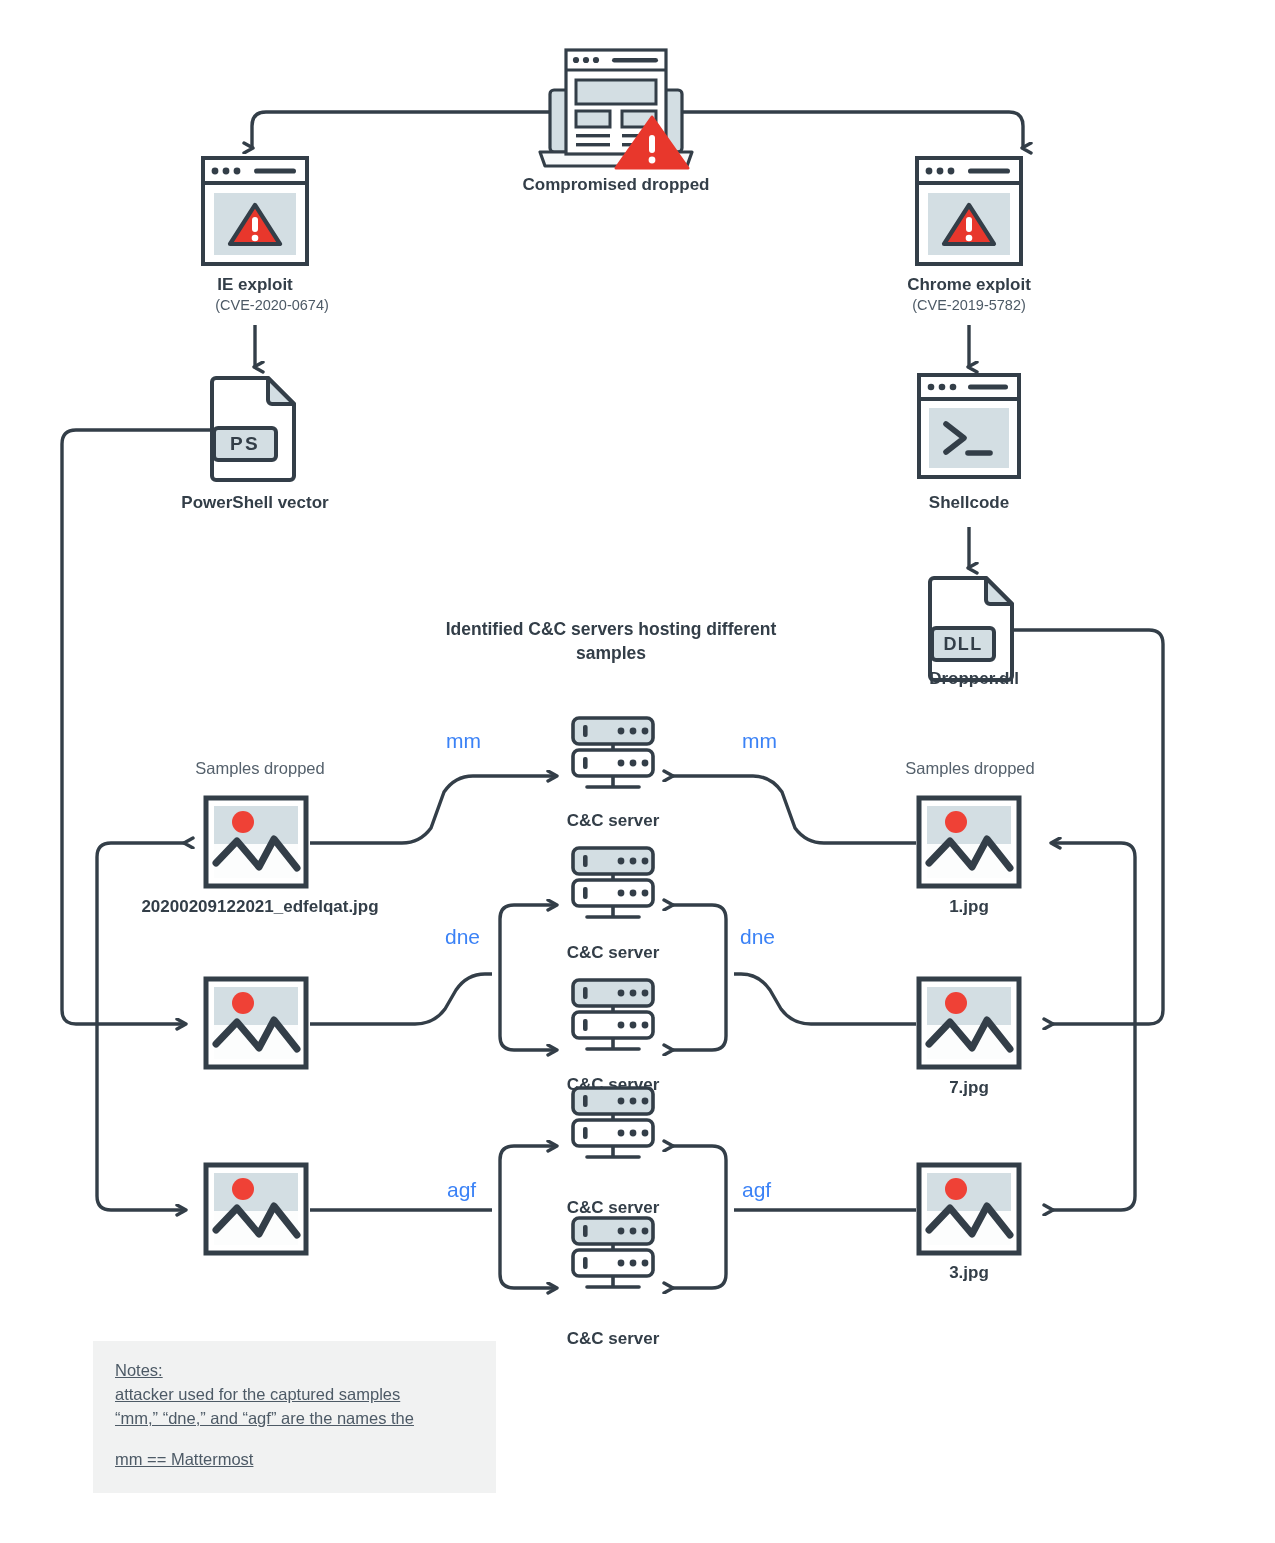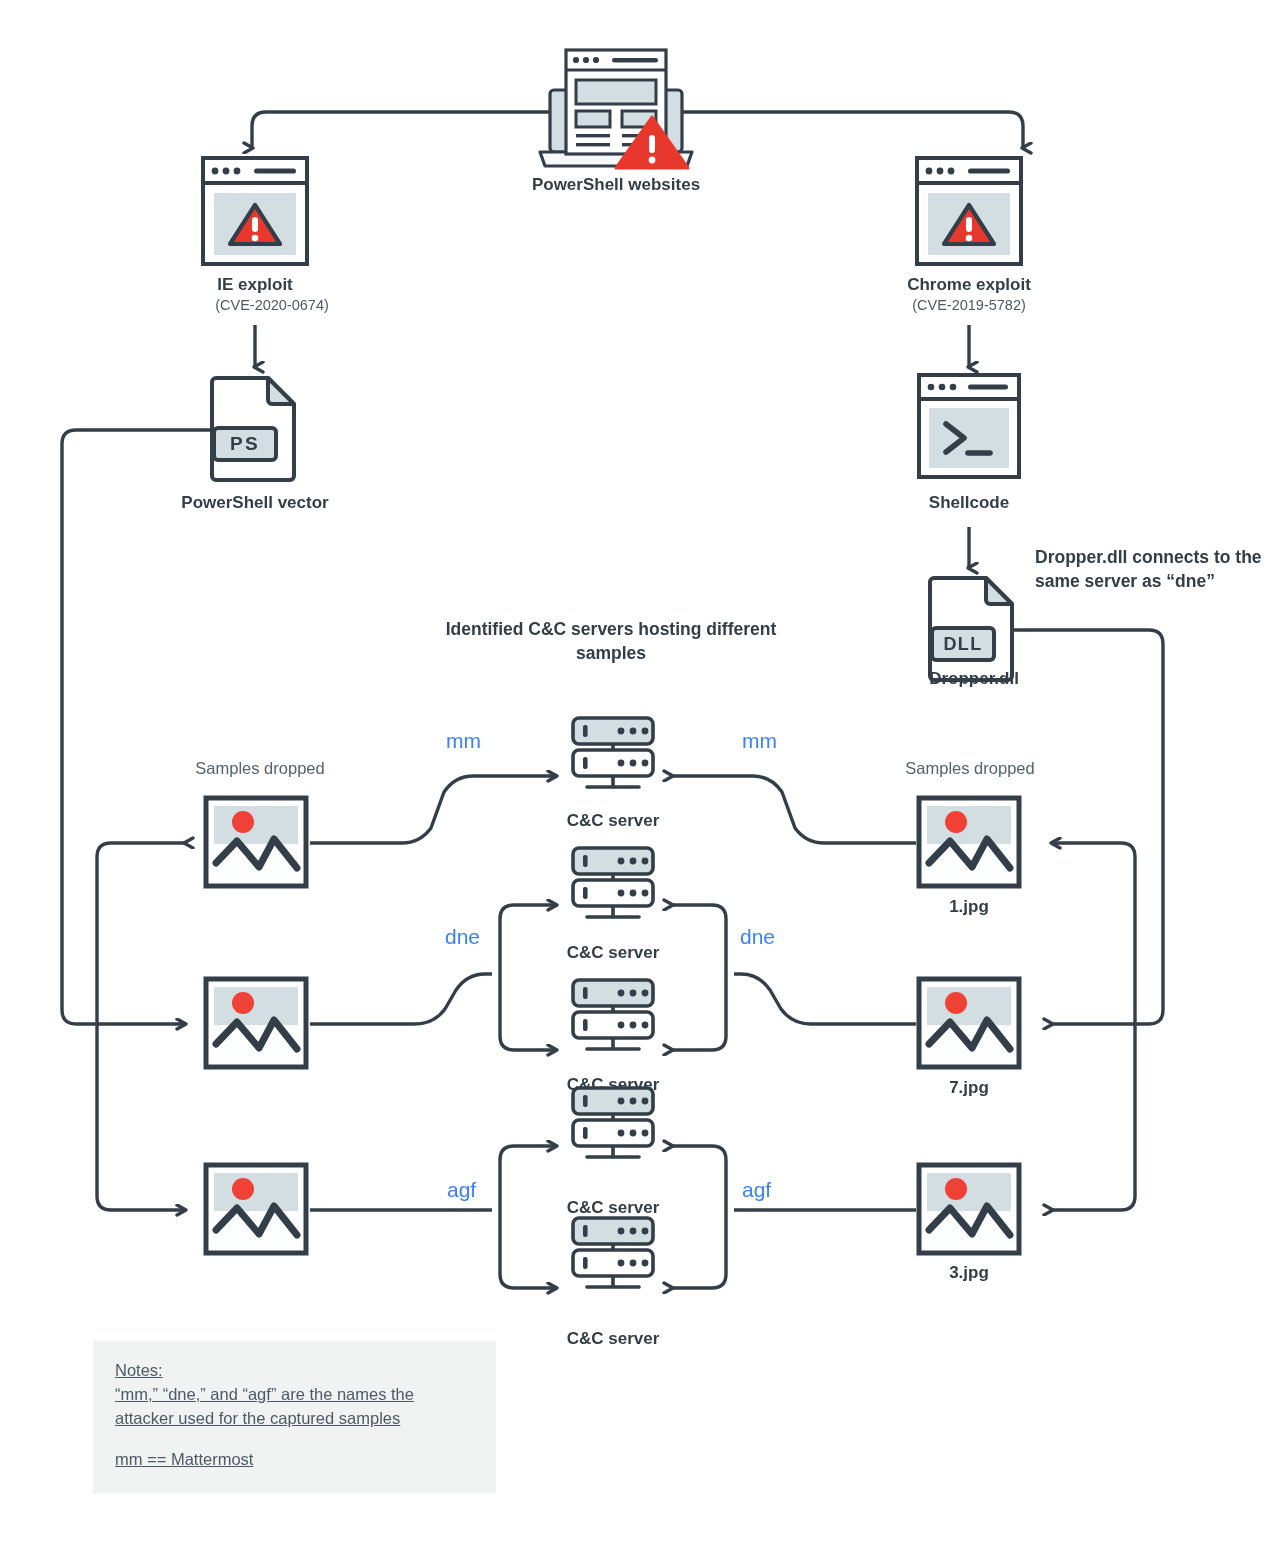--- a/index.html
+++ b/index.html
@@ -95,21 +95,21 @@
       <rect x="48" y="94" width="34" height="3.4" fill="#333e48"></rect>
       <rect x="48" y="103" width="34" height="3.4" fill="#333e48"></rect>
       <rect x="94" y="94" width="34" height="3.4" fill="#333e48"></rect>
       <rect x="94" y="103" width="34" height="3.4" fill="#333e48"></rect>
 
       <path d="M124,77 L160,128 L88,128 Z" fill="#e8372c" stroke="#e8372c" stroke-width="3" stroke-linejoin="round"></path>
       <rect x="121" y="95" width="6" height="18" rx="3" fill="#ffffff"></rect>
       <circle cx="124" cy="120" r="3.4" fill="#ffffff"></circle>
     </svg>
   </div>
-  <div class="cap" style="left:428px;top:174px;width:376px;">PowerShell websites</div>
+  <div class="cap" style="left:428px;top:174px;width:376px;">Compromised dropped</div>
 
   <div class="node" style="left:200px;top:155px;">
     <svg width="110" height="112" viewBox="0 0 110 112">
       <rect x="3" y="3" width="104" height="106" fill="#ffffff" stroke="#333e48" stroke-width="4"></rect>
       <line x1="3" y1="28" x2="107" y2="28" stroke="#333e48" stroke-width="4"></line>
       <circle cx="15" cy="16" r="3.4" fill="#333e48"></circle>
       <circle cx="26" cy="16" r="3.4" fill="#333e48"></circle>
       <circle cx="37" cy="16" r="3.4" fill="#333e48"></circle>
       <rect x="54" y="13.4" width="42" height="5.2" rx="2.6" fill="#333e48"></rect>
       <rect x="14" y="38" width="82" height="62" fill="#d3dee3"></rect>
@@ -166,21 +166,20 @@
   <div class="node" style="left:926px;top:572px;">
     <svg width="94" height="110" viewBox="0 0 94 110">
       <path d="M8,6 h52 l26,26 v72 a4,4 0 0 1 -4,4 h-74 a4,4 0 0 1 -4,-4 v-94 a4,4 0 0 1 4,-4 z" fill="#ffffff" stroke="#333e48" stroke-width="4" stroke-linejoin="round"></path>
       <path d="M60,6 v22 a4,4 0 0 0 4,4 h22 z" fill="#d3dee3" stroke="#333e48" stroke-width="4" stroke-linejoin="round"></path>
       <rect x="6" y="56" width="62" height="32" rx="4" fill="#d3dee3" stroke="#333e48" stroke-width="4"></rect>
       <text x="37" y="78" text-anchor="middle" font-family="Liberation Sans, sans-serif" font-size="18" font-weight="bold" letter-spacing="1.4" fill="#333e48">DLL</text>
     </svg>
   </div>
   <div class="cap" style="left:869px;top:668px;width:210px;">Dropper.dll</div>
 
-  <div class="headline" style="left:1035px;top:546px;width:230px;text-align:left;">Dropper.dll connects to the same server as “dne”</div>
 
   <div class="headline" style="left:436px;top:618px;width:350px;">Identified C&amp;C servers hosting different samples</div>
 
   <div class="node" style="left:565px;top:716px;">
     <svg width="96" height="76" viewBox="0 0 96 76">
       <rect x="8" y="2" width="80" height="26" rx="6" fill="#d3dee3" stroke="#333e48" stroke-width="3.6"></rect>
       <rect x="18" y="9" width="4.6" height="12" rx="2" fill="#333e48"></rect>
       <circle cx="56" cy="15" r="3.4" fill="#333e48"></circle>
       <circle cx="68" cy="15" r="3.4" fill="#333e48"></circle>
       <circle cx="80" cy="15" r="3.4" fill="#333e48"></circle>
@@ -276,20 +275,21 @@
 
   <div class="node" style="left:203px;top:795px;">
     <svg width="106" height="94" viewBox="0 0 106 94">
       <rect x="3" y="3" width="100" height="88" fill="#ffffff" stroke="#333e48" stroke-width="5"></rect>
       <rect x="11" y="11" width="84" height="38" fill="#d3dee3"></rect>
       <rect x="11" y="49" width="84" height="34" fill="#fcfdfd"></rect>
       <circle cx="40" cy="27" r="11" fill="#ef4136"></circle>
       <path d="M13,68 L34,46 L56,72 L71,44 L94,73" fill="none" stroke="#333e48" stroke-width="7" stroke-linecap="round" stroke-linejoin="round"></path>
     </svg>
   </div>
+  <div class="cap" style="left:60px;top:896px;width:400px;">20200209122021_edfelqat.jpg</div>
 
   <div class="node" style="left:203px;top:976px;">
     <svg width="106" height="94" viewBox="0 0 106 94">
       <rect x="3" y="3" width="100" height="88" fill="#ffffff" stroke="#333e48" stroke-width="5"></rect>
       <rect x="11" y="11" width="84" height="38" fill="#d3dee3"></rect>
       <rect x="11" y="49" width="84" height="34" fill="#fcfdfd"></rect>
       <circle cx="40" cy="27" r="11" fill="#ef4136"></circle>
       <path d="M13,68 L34,46 L56,72 L71,44 L94,73" fill="none" stroke="#333e48" stroke-width="7" stroke-linecap="round" stroke-linejoin="round"></path>
     </svg>
   </div>
@@ -343,19 +343,19 @@
   <div class="edgelbl" style="left:742px;top:729px;">mm</div>
 
   <div class="edgelbl" style="left:445px;top:925px;">dne</div>
   <div class="edgelbl" style="left:740px;top:925px;">dne</div>
 
   <div class="edgelbl" style="left:447px;top:1178px;">agf</div>
   <div class="edgelbl" style="left:742px;top:1178px;">agf</div>
 
   <div class="noteblk" style="left:93px;top:1341px;width:403px;height:152px;">
     <div class="noteline">Notes:</div>
+    <div class="noteline">attacker used for the captured samples</div>
     <div class="noteline">“mm,” “dne,” and “agf” are the names the</div>
-    <div class="noteline">attacker used for the captured samples</div>
     <div class="notegap"></div>
     <div class="noteline">mm == Mattermost</div>
   </div>
 
 </div>
 
 </body></html>

